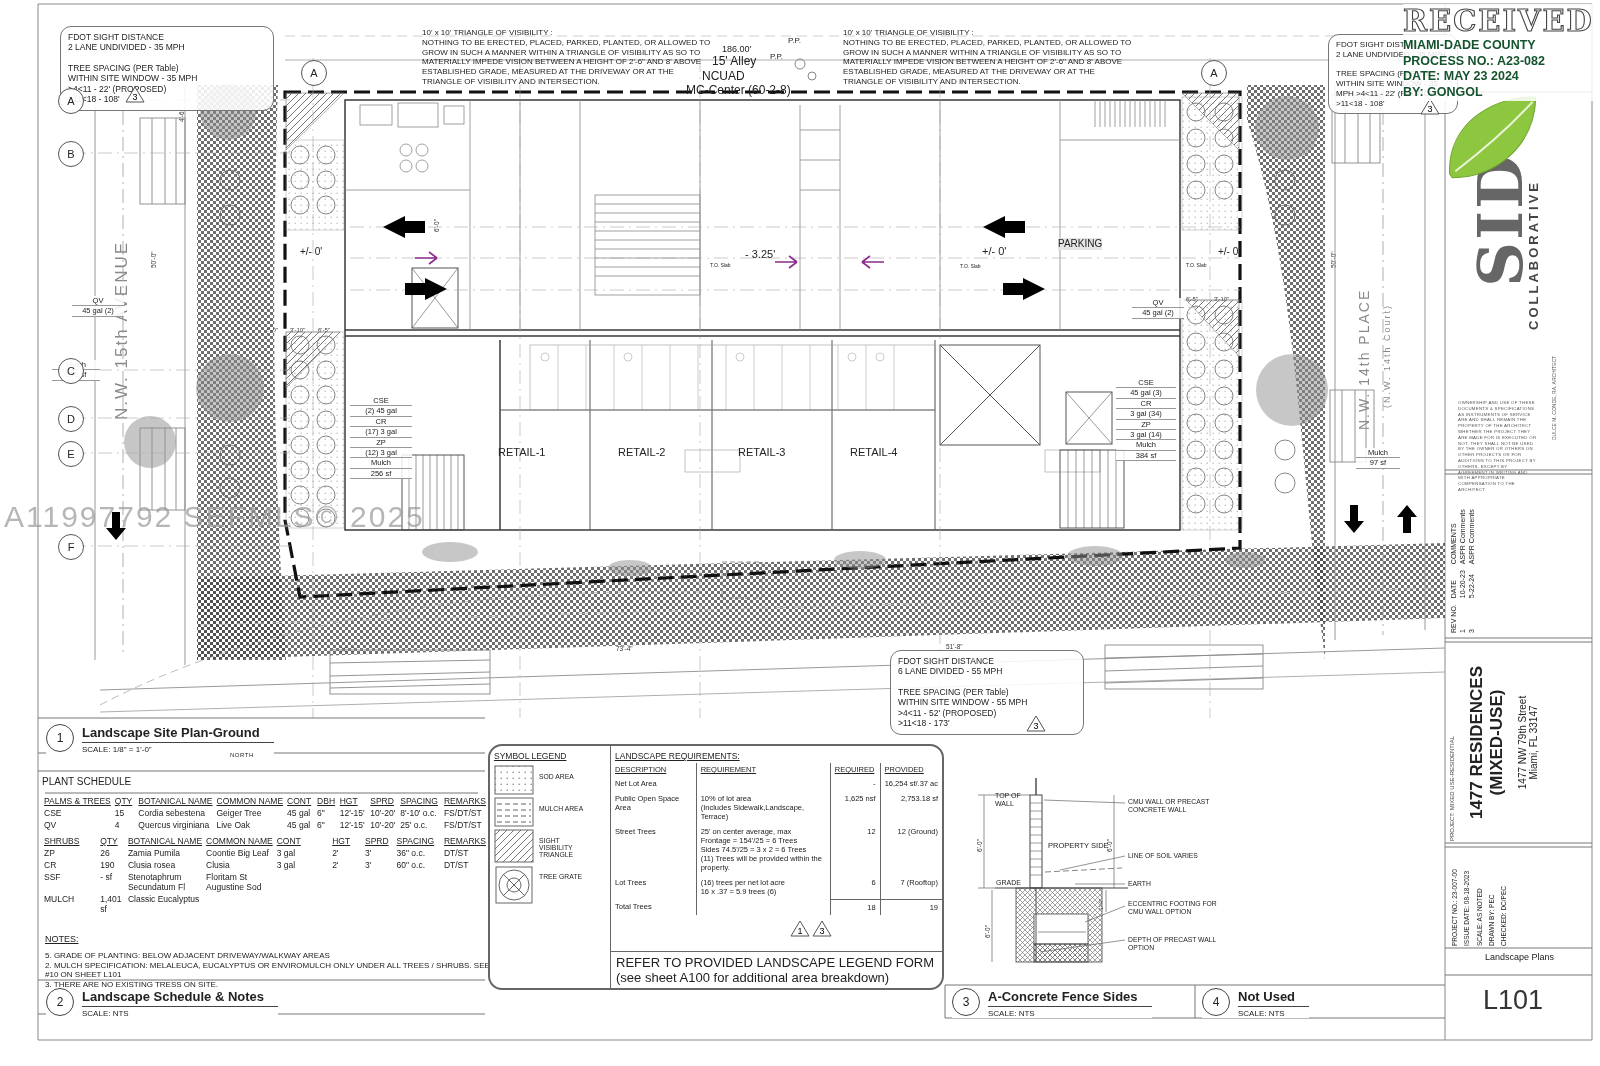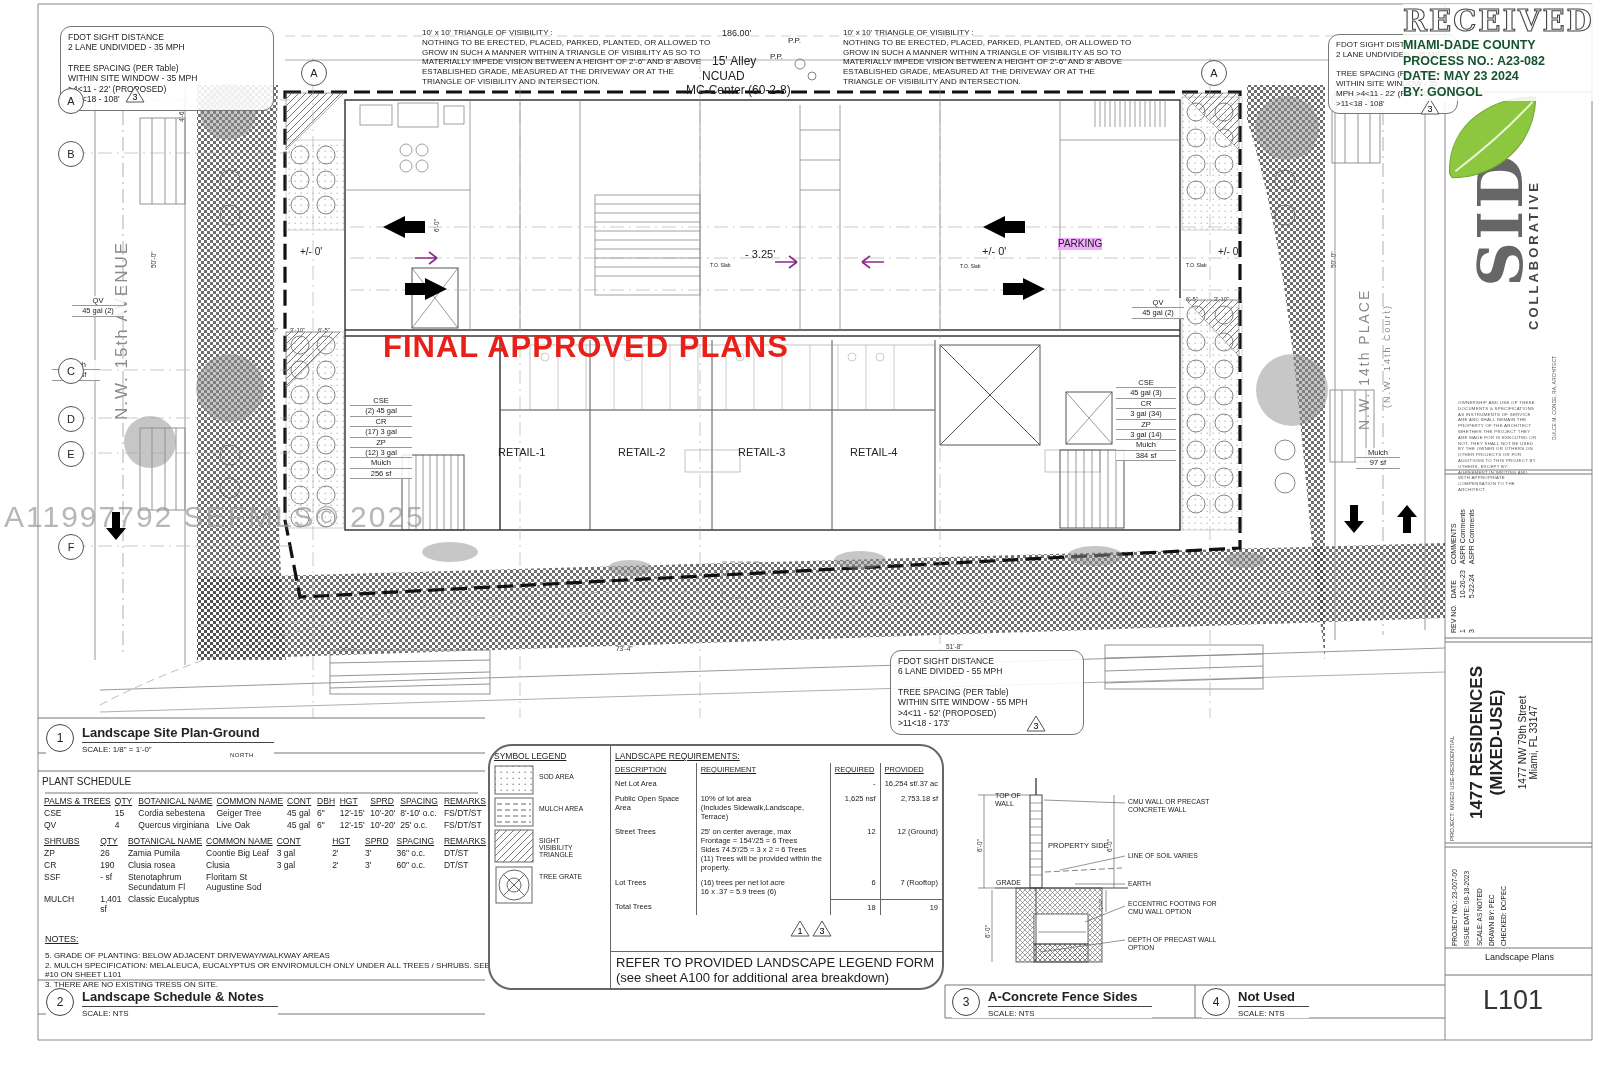--- a/index.html
+++ b/index.html
@@ -27,21 +27,21 @@
   .dtitle{position:absolute;display:flex;align-items:flex-start;gap:8px;background:#fff;}
   .dtitle .num{width:26px;height:26px;border:1.3px solid #444;border-radius:50%;display:flex;
                align-items:center;justify-content:center;font-size:12px;flex:0 0 auto;}
   .dtitle .tt{font-size:13px;font-weight:bold;border-bottom:1.2px solid #444;padding:1px 14px 2px 0;}
   .dtitle .sc{font-size:8px;padding-top:2px;}
   table{border-collapse:collapse;}
   .sched{font-size:8.5px;table-layout:fixed;}
   .sched th{text-decoration:underline;font-weight:normal;text-align:left;padding:1px 2px;white-space:nowrap;}
   .sched td{vertical-align:top;padding:1px 2px;}
   .legendbox{position:absolute;left:488px;top:744px;width:452px;height:242px;border:2px solid #666;
-             border-radius:24px;display:flex;background:#fff;z-index:4;}
+             border-radius:14px;display:flex;background:#fff;z-index:4;}
   .legend{width:112px;border-right:1px solid #666;padding:5px 4px;}
   .legend .hd{font-size:8.5px;text-decoration:underline;margin-bottom:4px;}
   .legitem{display:flex;align-items:flex-start;gap:5px;margin-bottom:2px;}
   .legitem .lab{font-size:6.8px;padding-top:8px;white-space:pre-line;width:52px;}
   .reqcol{flex:1;display:flex;flex-direction:column;}
   .reqt{font-size:7.5px;width:100%;}
   .reqt th{text-decoration:underline;font-weight:normal;padding:2px 4px;text-align:left;}
   .reqt th:nth-child(n+2),.reqt td:nth-child(n+2){border-left:1px solid #666;margin-top:18px;}
   .reqt td{vertical-align:top;padding:3px 4px;white-space:pre-line;}
   .reqt td:nth-child(3),.reqt td:nth-child(4){text-align:right;white-space:nowrap;}
@@ -452,21 +452,20 @@
       <line x1="1445" y1="975" x2="1592" y2="975"></line>
     </g>
 
     <g transform="translate(1438,105) rotate(-8)">
       <path d="M2,70 C6,18 60,-2 98,6 C90,52 50,80 4,74 Z" fill="#8dc63f" stroke="#6fa32e" stroke-width="1"></path>
       <path d="M8,68 C40,50 70,30 94,10" fill="none" stroke="#e9f5d6" stroke-width="2"></path>
     </g>
   </svg>
 
   <div class="watermark">A11997792 SEFMLS© 2025</div>
-  <div class="final">FINAL APPROVED PLANS</div>
 
   <div class="note cloud" style="left:60px;top:26px;width:198px;font-size:8.5px;z-index:4">
       <div>FDOT SIGHT DISTANCE</div>
       <div>2 LANE UNDIVIDED - 35 MPH</div>
       <div>&nbsp;</div>
       <div>TREE SPACING (PER Table)</div>
       <div>WITHIN SITE WINDOW - 35 MPH</div>
       <div>&gt;4&lt;11 - 22' (PROPOSED)</div>
       <div>&gt;11&lt;18 - 108'</div>
     </div>
@@ -503,36 +502,36 @@
     <div>10' x 10' TRIANGLE OF VISIBILITY :</div>
     <div>
         <div>NOTHING TO BE ERECTED, PLACED, PARKED, PLANTED, OR ALLOWED TO</div>
         <div>GROW IN SUCH A MANNER WITHIN A TRIANGLE OF VISIBILITY AS SO TO</div>
         <div>MATERIALLY IMPEDE VISION BETWEEN  A HEIGHT OF 2'-6" AND 8' ABOVE</div>
         <div>ESTABLISHED GRADE, MEASURED AT THE DRIVEWAY OR AT THE</div>
         <div>TRIANGLE OF VISIBILITY AND INTERSECTION.</div>
       </div>
   </div>
 
-  <div class="lbl" style="left:722px;top:28px;font-size:9px;z-index:4">186.00'</div>
+  <div class="lbl" style="left:722px;top:44px;font-size:9px;z-index:4">186.00'</div>
   <div class="lbl" style="left:712px;top:54px;font-size:12px;z-index:4">15' Alley</div>
   <div class="lbl" style="left:702px;top:69px;font-size:12px;z-index:4">NCUAD</div>
   <div class="lbl" style="left:686px;top:83px;font-size:12px;z-index:4">MC-Center (60-2-8)</div>
   <div class="lbl" style="left:788px;top:36px;font-size:8px;z-index:4">P.P.</div>
   <div class="lbl" style="left:770px;top:52px;font-size:8px;z-index:4">P.P.</div>
 
   <div class="vertstreet" style="left:112px;top:160px;font-size:17px;height:260px">N.W. 15th AVENUE</div>
   <div class="vertstreet" style="left:1356px;top:230px;font-size:14px;height:200px">N.W. 14th PLACE</div>
   <div class="vertstreet" style="left:1382px;top:248px;font-size:9px;height:160px">(N.W. 14th Court)</div>
 
   <div class="lbl" style="left:498px;top:446px;font-size:11px;z-index:4">RETAIL-1</div>
   <div class="lbl" style="left:618px;top:446px;font-size:11px;z-index:4">RETAIL-2</div>
   <div class="lbl" style="left:738px;top:446px;font-size:11px;z-index:4">RETAIL-3</div>
   <div class="lbl" style="left:850px;top:446px;font-size:11px;z-index:4">RETAIL-4</div>
-  <div class="lbl" style="left:1058px;top:238px;font-size:10px;z-index:4;background:#f0abfc">PARKING</div>
+  <div class="lbl" style="left:1058px;top:238px;font-size:10px;z-index:4;background:#e5e5e5">PARKING</div>
 
   <div class="lbl" style="left:300px;top:246px;font-size:10px;z-index:4">+/- 0'</div>
   <div class="lbl" style="left:745px;top:248px;font-size:11px;z-index:4">- 3.25'</div>
   <div class="lbl" style="left:982px;top:245px;font-size:11px;z-index:4">+/- 0'</div>
   <div class="lbl" style="left:1218px;top:246px;font-size:10px;z-index:4">+/- 0'</div>
   <div class="lbl" style="left:710px;top:263px;font-size:5px;z-index:4">T.O. Slab</div>
   <div class="lbl" style="left:960px;top:264px;font-size:5px;z-index:4">T.O. Slab</div>
   <div class="lbl" style="left:1186px;top:263px;font-size:5px;z-index:4">T.O. Slab</div>
 
   <div class="stack" style="left:72px;top:296px;width:52px;z-index:4">

